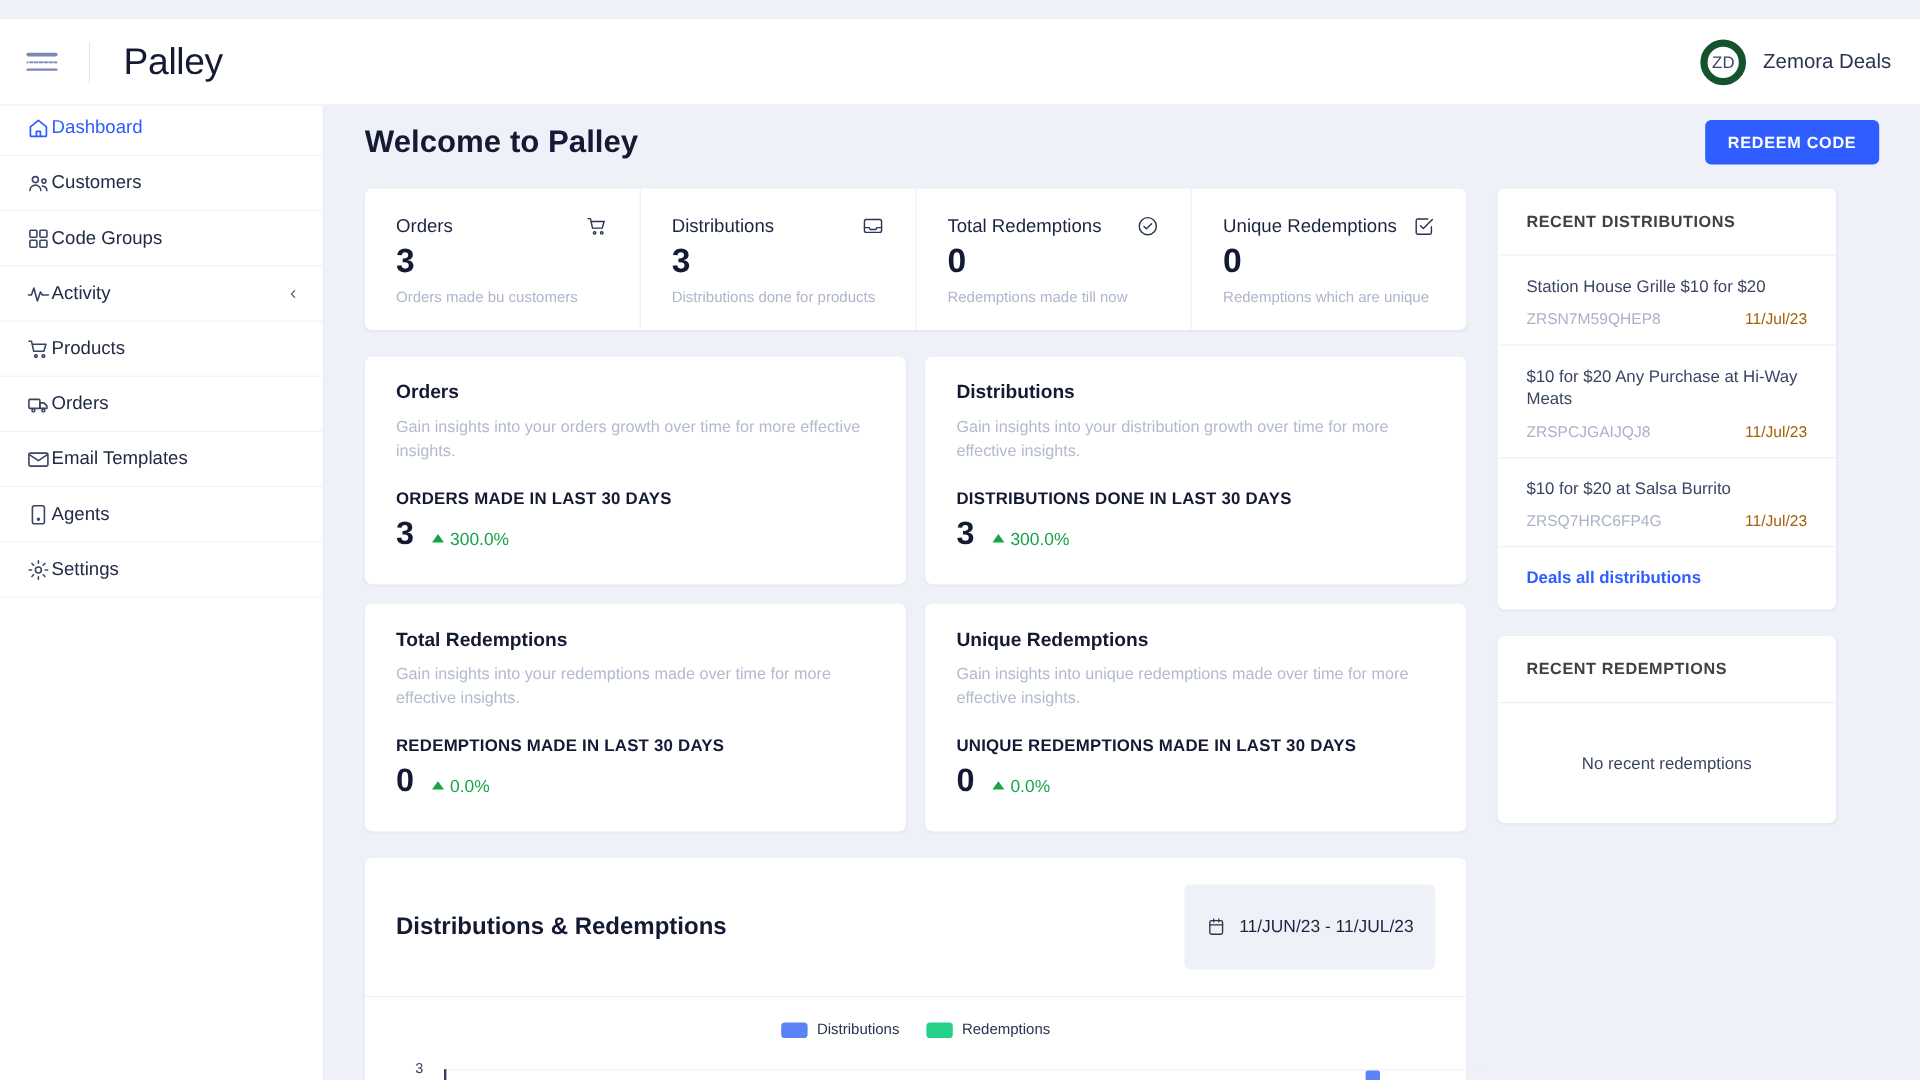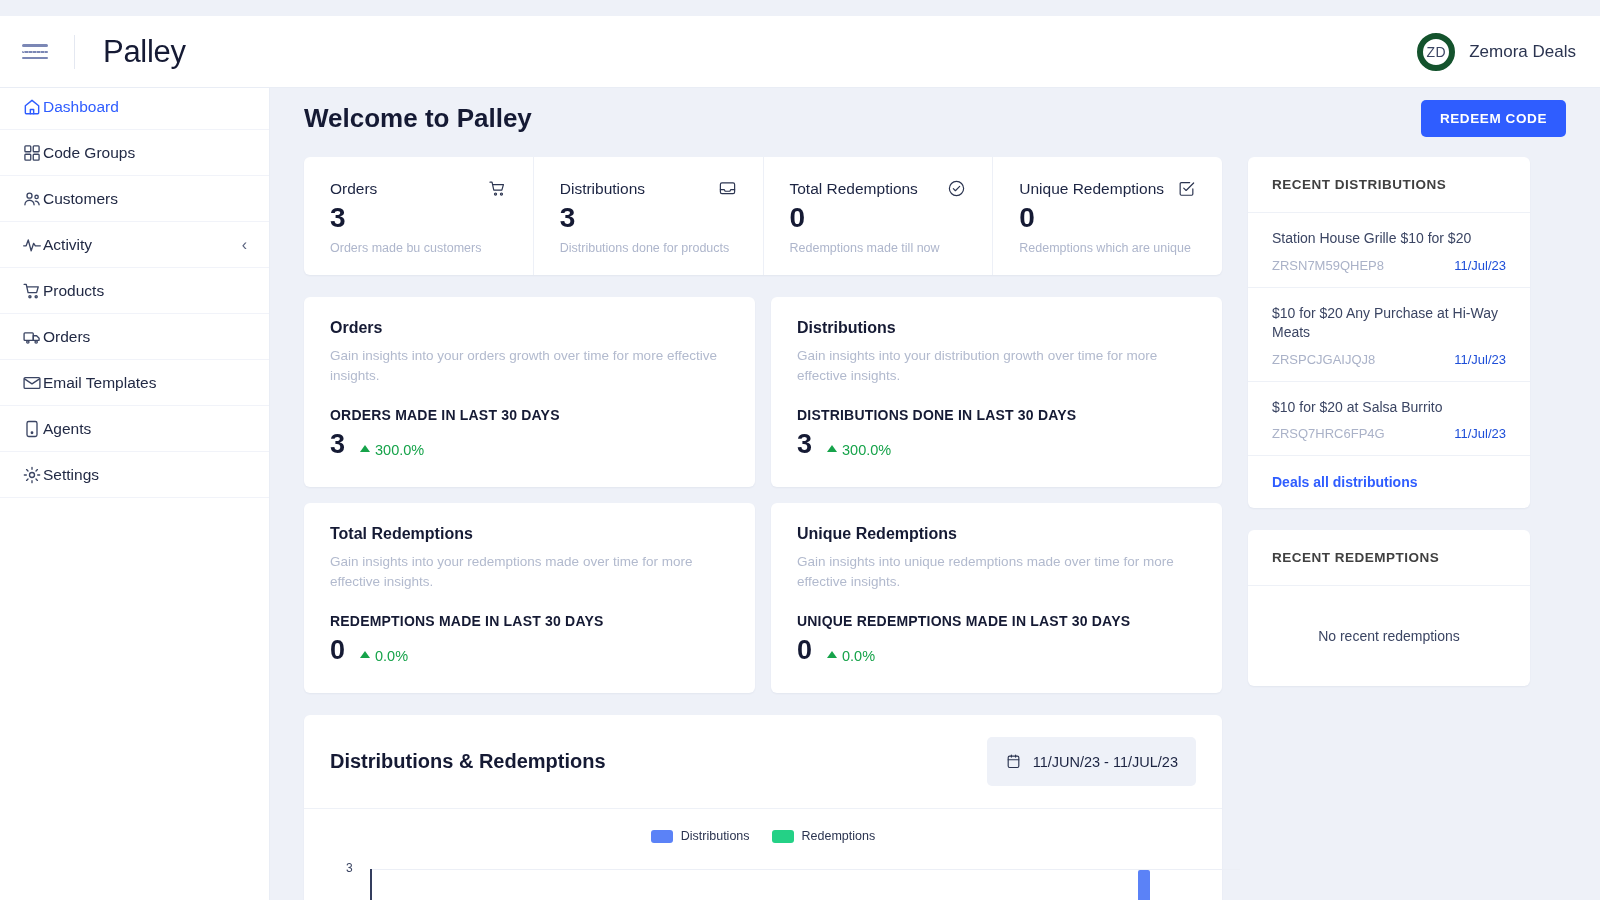--- a/index.html
+++ b/index.html
@@ -134,21 +134,21 @@
     box-shadow: 0 1px 2px rgba(20,30,70,0.05);
   }
   .chart-head {
     display: flex; align-items: center;
     padding: 22px 26px 22px 26px;
     border-bottom: 1px solid #eef1f7;
   }
   .chart-title { font-size: 20px; font-weight: bold; color: #151a34; }
   .daterange {
     margin-left: auto; background: #eef1f8; border-radius: 5px;
-    padding: 16px 18px; display: flex; align-items: center; gap: 11px;
+    padding: 27px 18px; display: flex; align-items: center; gap: 11px;
     font-size: 14.5px; color: #1c2442; cursor: pointer;
   }
   .daterange svg { width: 17px; height: 17px; display: block; }
   .chart-body { padding: 20px 26px 0 26px; }
   .legend { display: flex; justify-content: center; gap: 22px; align-items: center; }
   .legend-item { display: flex; align-items: center; gap: 8px; font-size: 12.5px; color: #2b3450; }
   .swatch { width: 22px; height: 13px; border-radius: 3px; display: block; }
 
   .plot { position: relative; height: 58px; margin-top: 26px; }
   .y-label {
@@ -174,21 +174,21 @@
   }
   .panel-head {
     padding: 20px 24px; font-size: 13.5px; font-weight: bold;
     color: #404040; letter-spacing: 0.5px;
     border-bottom: 1px solid #eef1f7;
   }
   .dist-item { padding: 16px 24px 14px 24px; border-bottom: 1px solid #eef1f7; }
   .dist-name { font-size: 14px; color: #3b4563; line-height: 1.4; }
   .dist-meta { display: flex; align-items: center; margin-top: 9px; text-align: right; }
   .dist-code { font-size: 13px; color: #aab2c8; }
-  .dist-date { font-size: 13px; color: #1d4ed8; margin-left: auto; }
+  .dist-date { font-size: 13px; color: #a16207; margin-left: auto; }
   .panel-foot { padding: 17px 24px; }
   .panel-link { font-size: 14px; color: #2f5dff; font-weight: bold; cursor: pointer; }
   .panel-empty {
     padding: 42px 24px; text-align: center;
     font-size: 14px; color: #3b4563;
   }
   .panel + .panel { margin-top: 22px; }
 </style>
 </head>
 <body>
@@ -214,40 +214,40 @@
       <svg viewBox="0 0 24 24" fill="none" stroke="#2f5dff" stroke-width="1.7" stroke-linecap="round" stroke-linejoin="round">
         <path d="M4 10.5 12 4l8 6.5V19a1 1 0 0 1-1 1H5a1 1 0 0 1-1-1z"></path>
           <path d="M10 20v-5h4v5"></path>
       </svg>
     </span>
     <span class="nav-label">Dashboard</span>
   </div>
 
   <div class="nav-item">
     <span class="nav-ico">
+      <svg viewBox="0 0 24 24" fill="none" stroke="#3b4563" stroke-width="1.6" stroke-linecap="round" stroke-linejoin="round">
+        <circle cx="9" cy="8" r="3"></circle>
+          <path d="M3.5 19a5.5 5.5 0 0 1 11 0"></path>
+          <circle cx="17.5" cy="9.5" r="2"></circle>
+          <path d="M16 14.5a4.5 4.5 0 0 1 4.5 4.5"></path>
+      </svg>
+    </span>
+    <span class="nav-label">Customers</span>
+  </div>
+
+  <div class="nav-item">
+    <span class="nav-ico">
       <svg viewBox="0 0 24 24" fill="none" stroke="#3b4563" stroke-width="1.6">
         <rect x="3.5" y="3.5" width="7" height="7" rx="1"></rect>
           <rect x="13.5" y="3.5" width="7" height="7" rx="1"></rect>
         <rect x="3.5" y="13.5" width="7" height="7" rx="1"></rect>
           <rect x="13.5" y="13.5" width="7" height="7" rx="1"></rect>
       </svg>
     </span>
     <span class="nav-label">Code Groups</span>
-  </div>
-
-  <div class="nav-item">
-    <span class="nav-ico">
-      <svg viewBox="0 0 24 24" fill="none" stroke="#3b4563" stroke-width="1.6" stroke-linecap="round" stroke-linejoin="round">
-        <circle cx="9" cy="8" r="3"></circle>
-          <path d="M3.5 19a5.5 5.5 0 0 1 11 0"></path>
-          <circle cx="17.5" cy="9.5" r="2"></circle>
-          <path d="M16 14.5a4.5 4.5 0 0 1 4.5 4.5"></path>
-      </svg>
-    </span>
-    <span class="nav-label">Customers</span>
   </div>
 
   <div class="nav-item">
     <span class="nav-ico">
       <svg viewBox="0 0 24 24" fill="none" stroke="#3b4563" stroke-width="1.6" stroke-linecap="round" stroke-linejoin="round">
         <path d="M2 13h3l2.5-7 3.5 13 3-9 2 3h6"></path>
       </svg>
     </span>
     <span class="nav-label">Activity</span>
     <span class="chev-left" style="font-size:16px;color:#5a637f;">‹</span>

